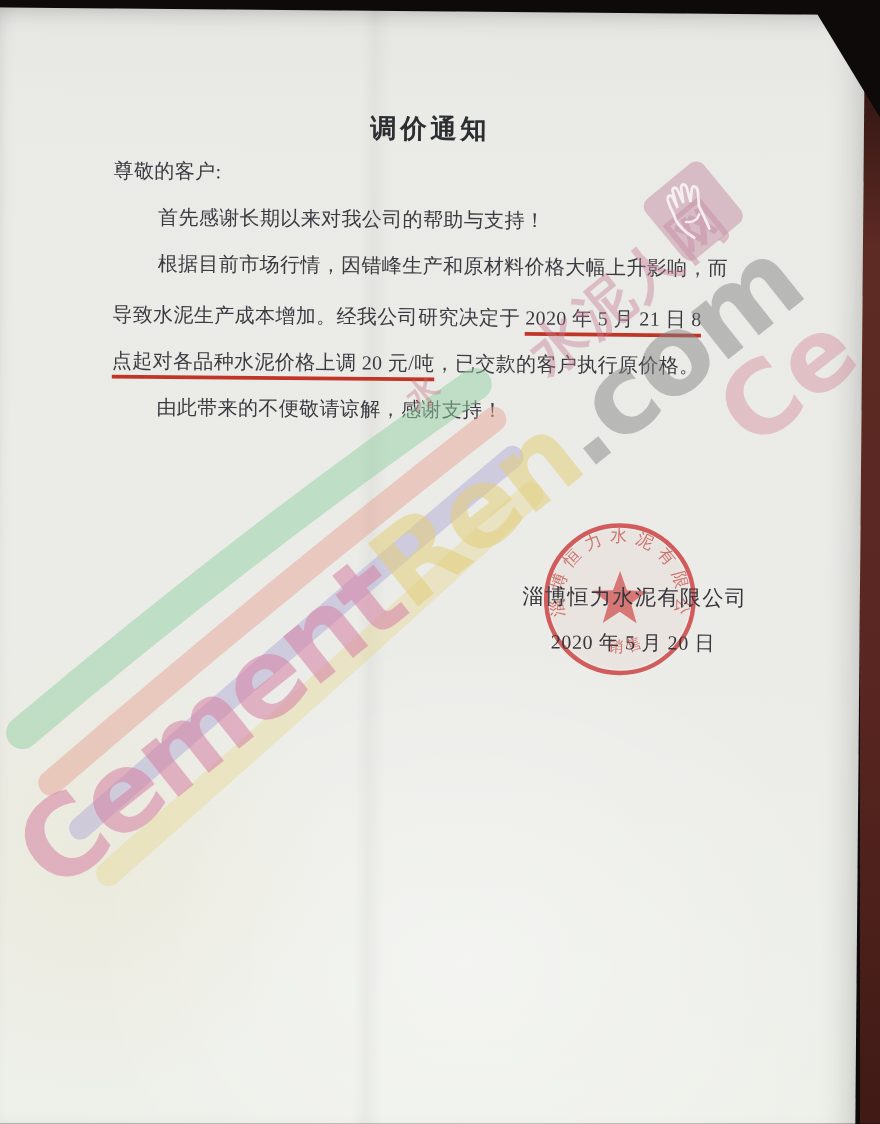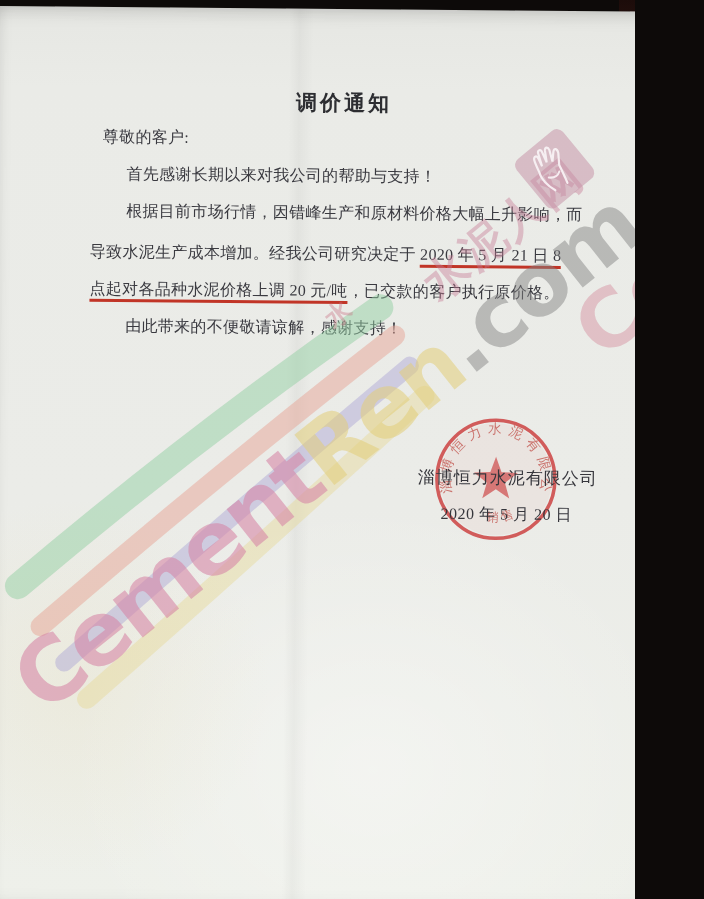--- a/index.html
+++ b/index.html
@@ -1,21 +1,21 @@
 <!DOCTYPE html>
 <html><head>
 <meta charset="utf-8">
 <style>
   html,body{margin:0;padding:0;}
   body{
     width:704px;height:899px;overflow:hidden;position:relative;
     background:#0d0a09;
     font-family:"Liberation Serif","DejaVu Serif",serif;
   }
-  .scene{position:absolute;inset:0;width:635px;height:899px;overflow:hidden;}
+  .scene{position:absolute;inset:0;width:704px;height:899px;overflow:hidden;}
 
   
   .table-strip{
     position:absolute;top:0;right:0;width:16px;height:100%;z-index:0;
     background:linear-gradient(180deg,#1c0c0a 0%,#5e2a24 22%,#5a2621 60%,#401a15 100%);
   }
 
   
   .paper{
     position:absolute;left:-2px;top:6px;width:694px;height:895px;z-index:1;
@@ -43,21 +43,21 @@
 
   
   .doc-title{
     position:absolute;left:0;top:80px;width:694px;text-align:center;z-index:2;
     font-size:21px;font-weight:600;letter-spacing:3px;color:#2d2e32;
   }
   .line{
     position:absolute;z-index:2;font-size:16px;letter-spacing:.3px;
     color:#3a3a40;white-space:pre;
   }
-  .l-salute{left:94px;top:120px;margin-left:12px;}
+  .l-salute{left:94px;top:120px;}
   .l-thanks{left:130px;top:157px;}
   .l-market{left:130px;top:194px;}
   .l-cost  {left:94px; top:235px;}
   .l-price {left:94px; top:272px;}
   .l-close {left:130px;top:309px;}
   .redline{border-bottom:3px solid #c13527;padding-bottom:2px;}
 
   .sig-name{position:absolute;left:424px;top:456px;z-index:3;font-size:17px;letter-spacing:1px;color:#36363c;white-space:pre;}
   .sig-date{position:absolute;left:447px;top:494px;z-index:3;font-size:16px;letter-spacing:.5px;color:#36363c;white-space:pre;}
 

